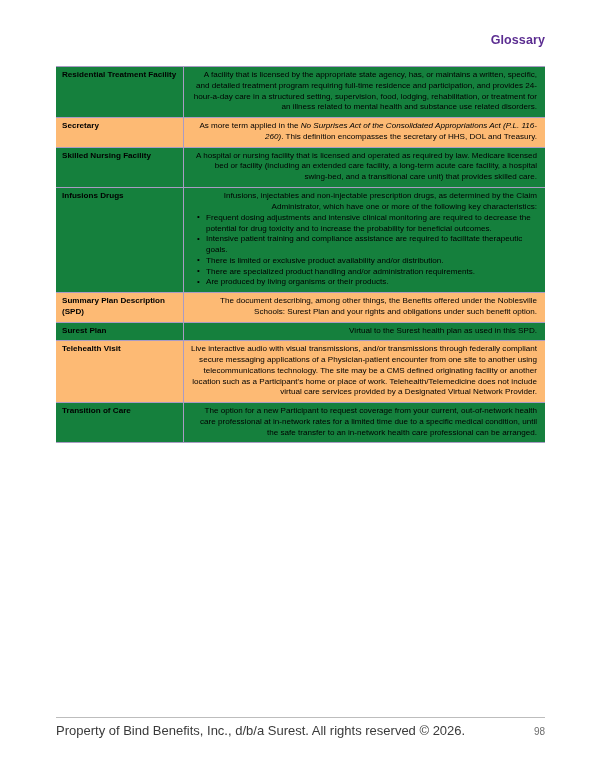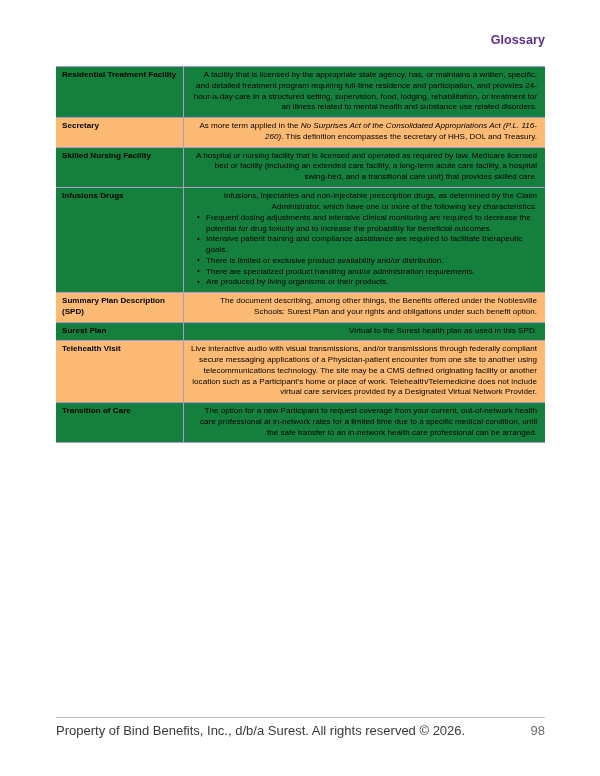--- a/index.html
+++ b/index.html
@@ -100,21 +100,21 @@
     padding-top: 5px;
     display: flex;
     justify-content: space-between;
     align-items: baseline;
   }
   .footer .copyright {
     font-size: 13px;
     color: #3a3a3a;
   }
   .footer .page-number {
-    font-size: 13px;
+    font-size: 10px;
     color: #6e6e6e;
   }
 </style>
 </head>
 <body>
 
 <div class="page">
 
   <div class="page-header">
     <span class="title">Glossary</span>

